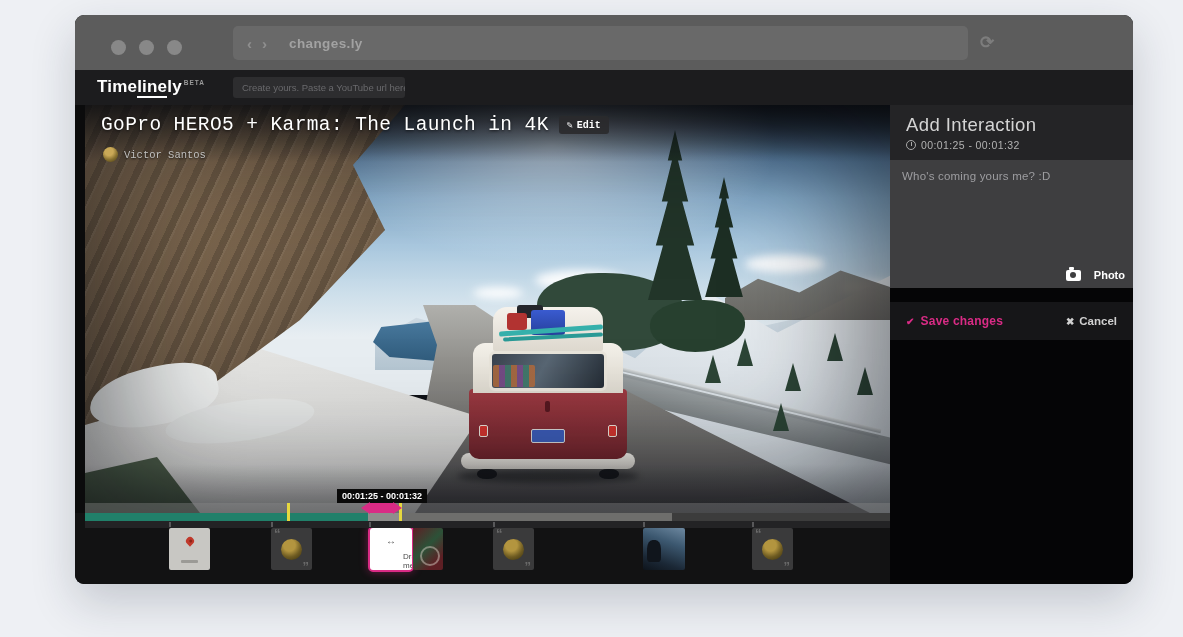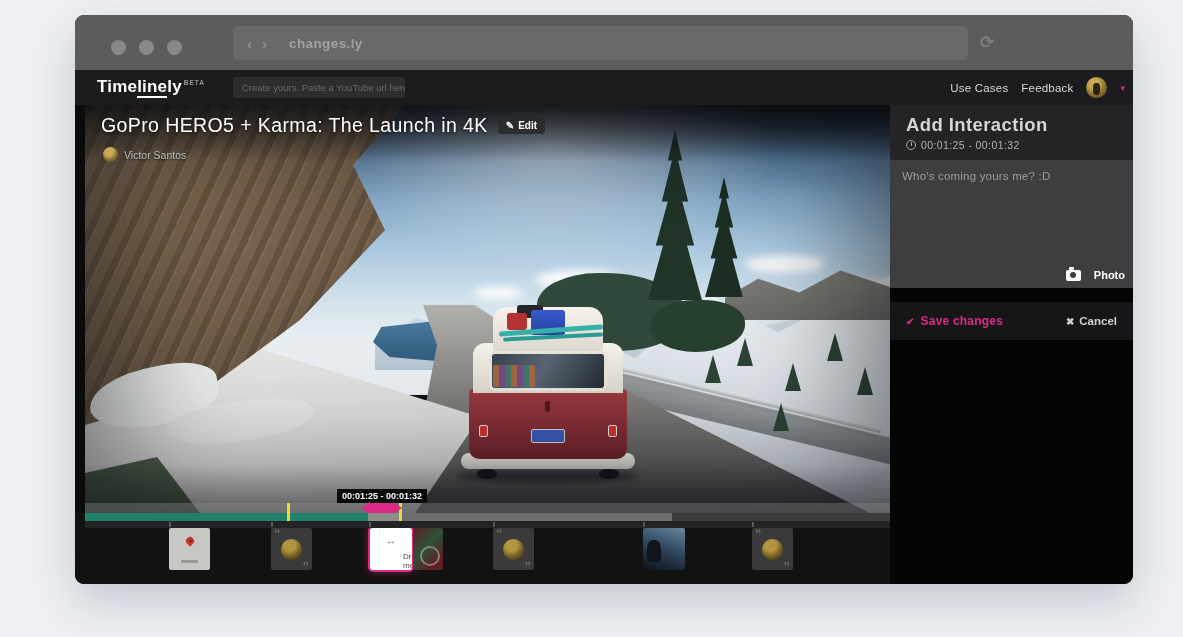--- a/index.html
+++ b/index.html
@@ -29,21 +29,21 @@
             color:#b5b5b5; font-size:9.5px; padding-left:9px; font-family:"Liberation Sans",sans-serif; }
   .search::placeholder { color:#69696c; }
   .hdr-right { position:absolute; right:8px; top:0; height:35px; display:flex; align-items:center; gap:13px; }
   .hdr-link { color:#d8d8d8; font-size:11.5px; letter-spacing:.2px; cursor:pointer; }
   .hdr-avatar { width:21px; height:21px; border-radius:50%;
                 background:radial-gradient(circle at 38% 32%, #c9a855 0 25%, #8a7432 55%, #4a3f17 100%); }
   .hdr-avatar::after { content:""; display:block; width:7px; height:12px; margin:6px auto 0; background:#2c230d; border-radius:40%; }
   .hdr-caret { color:#d92b85; font-size:9px; }
 
   
-  .video { position:absolute; left:10px; top:90px; width:805px; height:408px; background:#0e1116; overflow:hidden; }
+  .video { position:absolute; left:10px; top:90px; width:805px; height:408px; background:#0e1116; overflow:hidden;font-family:Liberation Mono, monospace; }
   .layer { position:absolute; }
   .sky { left:0; top:0; width:805px; height:290px;
          background:linear-gradient(180deg,#20262d 0%,#33465a 7%,#5d84a8 18%,#87aecd 32%,#aac9e0 48%,#cfe0eb 66%,#e8eef2 80%); }
   .glow { left:0; top:0; width:805px; height:290px;
           background:radial-gradient(ellipse 320px 170px at 58% 14%, rgba(255,255,255,.55), rgba(255,255,255,0) 70%); }
   .farmts { left:290px; top:170px; width:515px; height:95px;
             background:linear-gradient(180deg,#e3eaf0,#b5c6d2);
             clip-path:polygon(0 70%,8% 45%,18% 60%,30% 35%,42% 55%,55% 40%,70% 60%,85% 42%,100% 55%,100% 100%,0 100%); }
   .lake { left:288px; top:212px; width:165px; height:50px;
           background:linear-gradient(180deg,#4a7ba0,#2d5878);
@@ -151,21 +151,21 @@
   .dragicon { color:#555; font-size:10px; line-height:1; margin-top:8px; }
   .draglabel { color:#4c4c4c; font-size:8px; margin-top:6px;margin-left:33px; }
   .t-art { width:30px; background:linear-gradient(135deg,#5d1f24 0%,#2c5238 45%,#5d1f24 80%); }
   .t-art::after { content:""; position:absolute; left:7px; top:18px; width:16px; height:16px; border:2px solid rgba(210,200,190,.5); border-radius:50%; }
   .t-photo { width:42px; background:linear-gradient(200deg,#6d88a0 0%,#3c5870 35%,#1b2836 75%,#0e141c 100%); }
   .t-photo::after { content:""; position:absolute; left:4px; top:12px; width:14px; height:22px; background:#10151c; border-radius:40% 40% 20% 20%; }
 
   
   .sidebar { position:absolute; left:815px; top:90px; width:243px; height:479px; background:#050506; }
   .sb-head { position:absolute; left:0; top:0; width:243px; height:55px; background:#242426; padding:9px 16px 0; }
-  .sb-title { color:#d4d4d4; font-size:18.5px; font-weight:700; letter-spacing:.4px; }
+  .sb-title { color:#d4d4d4; font-size:18.5px; font-weight:400; letter-spacing:.4px; }
   .sb-timerow { display:flex; align-items:center; gap:5px; margin-top:3px; }
   .clock { width:10px; height:10px; border:1.5px solid #a9a9a9; border-radius:50%; position:relative; }
   .clock::after { content:""; position:absolute; left:3.5px; top:1px; width:1.5px; height:3.5px; background:#a9a9a9; }
   .sb-time { color:#b2b2b2; font-size:10.5px; letter-spacing:.4px; }
   .sb-textarea { position:absolute; left:0; top:55px; width:243px; height:128px; background:#3e3e40; cursor:text; }
   .sb-comment { position:absolute; left:12px; top:10px; color:#9d9da0; font-size:11.5px; letter-spacing:.2px; }
   .photobtn { position:absolute; right:8px; bottom:7px; display:flex; align-items:center; gap:13px; cursor:pointer; }
   .cam { width:15px; height:11px; background:#fff; border-radius:2px; position:relative; }
   .cam::before { content:""; position:absolute; left:3px; top:-2.5px; width:5px; height:3px; background:#fff; border-radius:1px; }
   .cam::after { content:""; position:absolute; left:4.5px; top:2.5px; width:6px; height:6px; background:#3e3e40; border-radius:50%; }
@@ -191,26 +191,20 @@
       <span class="navarrow">‹</span>
       <span class="navarrow">›</span>
       <span class="urltext">changes.ly</span>
     </div>
     <span class="refresh">⟳</span>
   </div>
 
   <div class="appheader">
     <div class="logo"><span>Time</span><span class="u">line</span><span>ly</span><span class="beta">BETA</span></div>
     <input class="search" placeholder="Create yours. Paste a YouTube url here..." style="">
-    <div class="hdr-right">
-      <span class="hdr-link">Use Cases</span>
-      <span class="hdr-link">Feedback</span>
-      <div class="hdr-avatar"></div>
-      <span class="hdr-caret">▾</span>
-    </div>
   </div>
 
   <div class="video">
     <div class="layer sky"></div>
     <div class="layer glow"></div>
     <div class="layer cloud" style="left:450px;top:165px;width:90px;height:20px"></div>
     <div class="layer cloud" style="left:520px;top:186px;width:70px;height:16px"></div>
     <div class="layer cloud" style="left:660px;top:150px;width:80px;height:18px"></div>
     <div class="layer cloud" style="left:755px;top:176px;width:60px;height:14px"></div>
     <div class="layer cloud" style="left:388px;top:182px;width:50px;height:12px"></div>

